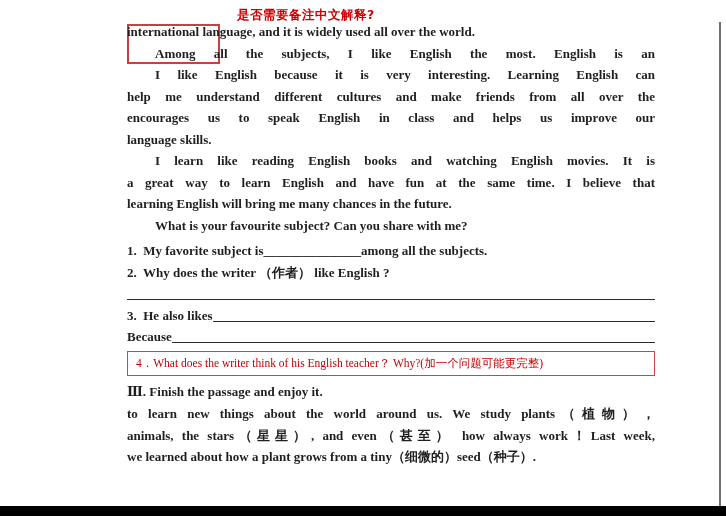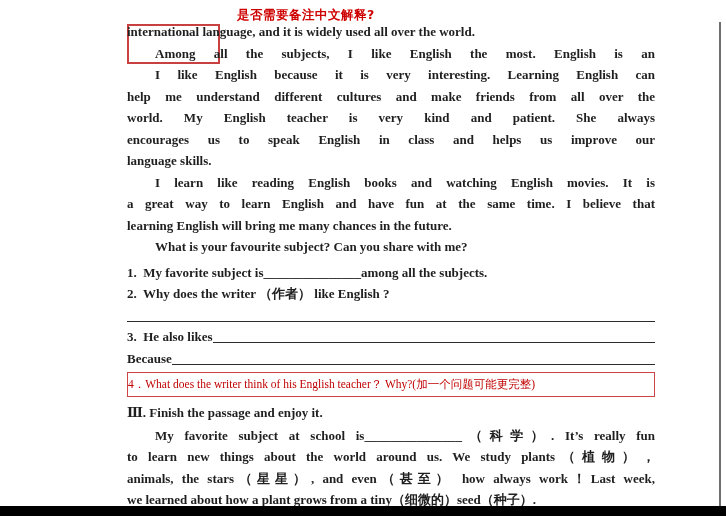--- a/index.html
+++ b/index.html
@@ -61,20 +61,21 @@
     flex: 1;
     border-bottom: 1.4px solid #2b2b2b;
     height: 17px;
     margin-bottom: 3px;
   }
   .boxed-question {
     margin-top: 3px;
     border: 1.5px solid #cc4444;
     height: 25px;
     line-height: 22px;
+    padding-left: 8px;
     font-size: 11.5px;
     font-weight: 400;
     color: #c00000;
     white-space: nowrap;
     overflow: hidden;
   }
   .section-heading {
     margin-top: 5px;
     font-weight: 700;
   }
@@ -109,21 +110,20 @@
   <div class="content">
 
     <div class="para">
         <div class="jline last">international language, and it is widely used all over the world.</div>
         <div class="jline first">Among all the subjects, I like English the most. English is an</div>
       </div>
 
     <div class="para">
         <div class="jline first">I like English because it is very interesting. Learning English can</div>
         <div class="jline">help me understand different cultures and make friends from all over the</div>
-        <div class="jline">world. My English teacher is very kind and patient. She always</div>
         <div class="jline">encourages us to speak English in class and helps us improve our</div>
         <div class="jline last">language skills.</div>
       </div>
 
     <div class="para">
         <div class="jline first">I learn like reading English books and watching English movies. It is</div>
         <div class="jline">a great way to learn English and have fun at the same time. I believe that</div>
         <div class="jline last">learning English will bring me many chances in the future.</div>
       </div>
 
@@ -145,21 +145,20 @@
     <div class="ansrow">
       <span class="qline">Because</span>
       <span class="fill"></span>
     </div>
 
     <div class="boxed-question">4．What does the writer think of his English teacher？ Why?(加一个问题可能更完整)</div>
 
     <div class="section-heading">Ⅲ. Finish the passage and enjoy it.</div>
 
     <div class="para final-passage">
-        <div class="jline first">My favorite subject at school is_______________（科学）. It’s really fun</div>
         <div class="jline">to learn new things about the world around us. We study plants（植物），</div>
         <div class="jline">animals, the stars（星星）, and even（甚至） how always work！Last week,</div>
         <div class="jline last">we learned about how a plant grows from a tiny（细微的）seed（种子）.</div>
       </div>
 
   </div>
 
   <div class="right-edge-line"></div>
   <div class="bottom-bar"></div>
 

